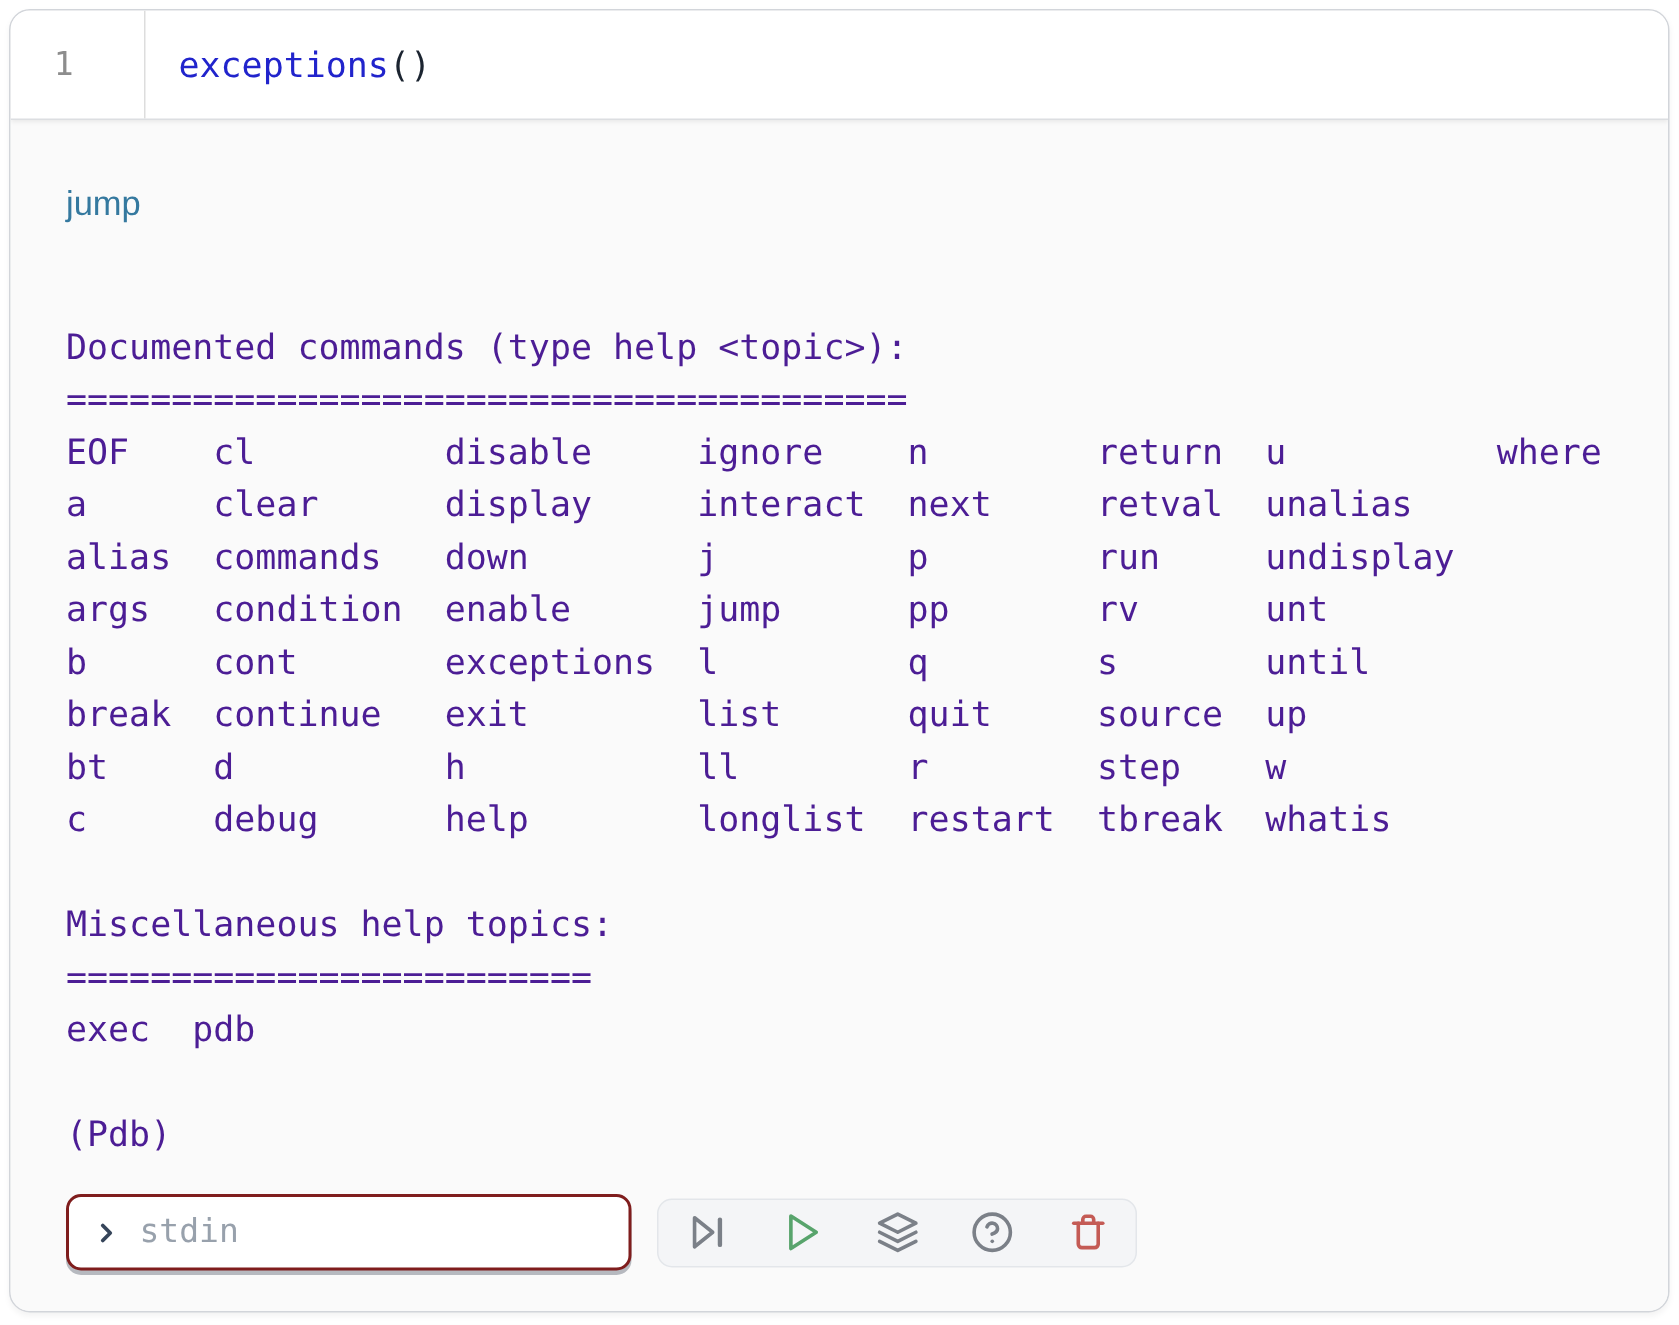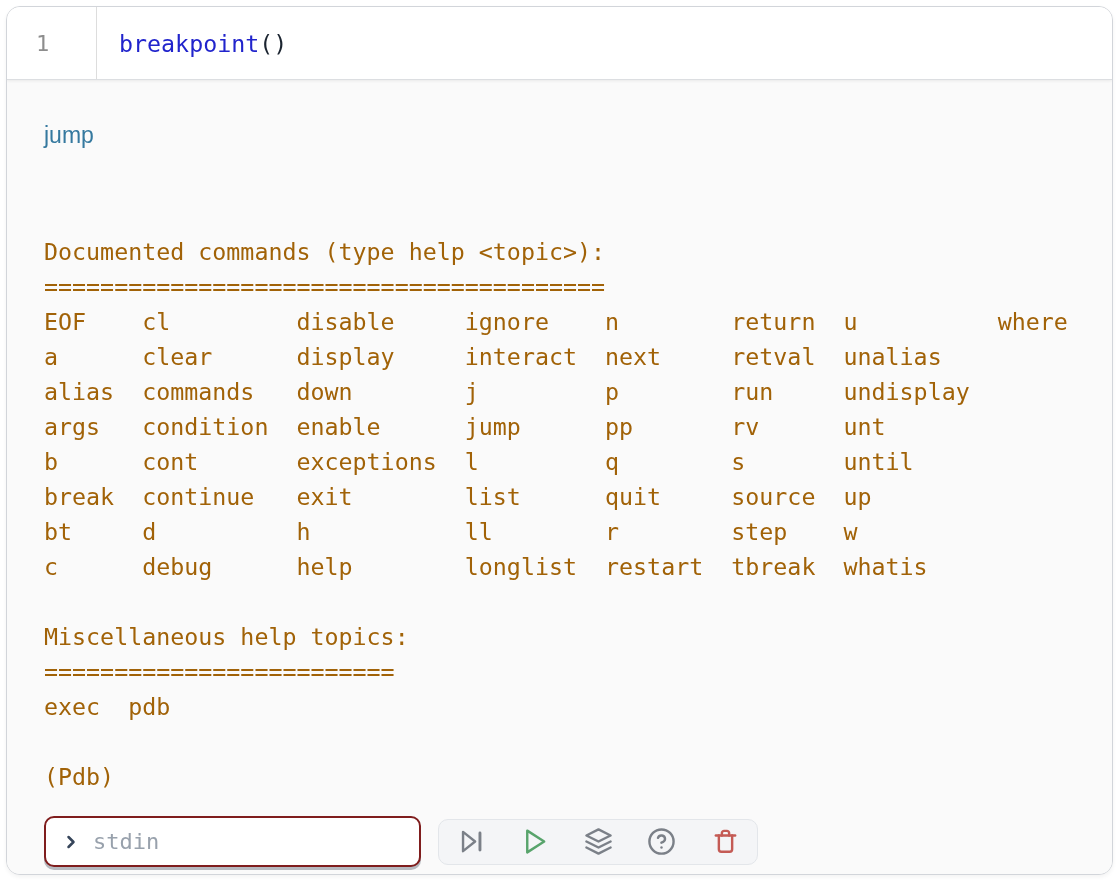--- a/index.html
+++ b/index.html
@@ -19,22 +19,22 @@
     font-size: 22px; color: #8d8d8d; padding-right: 18px; }
   .code-line { display: flex; align-items: center; padding-left: 22px; flex: 1;
     font-family: "DejaVu Sans Mono", "Liberation Mono", monospace; font-size: 23.3px; }
   .fn { color: #2124cc; }
   .paren { color: #1b2430; }
 
   
   .console { position: relative; height: 796px; background: #fafafa;
     padding: 40px 0 0 37px; }
   .echo { font-size: 23px; line-height: 30px; color: #35799f; }
-  .out { margin-top: 84px; font-family: "DejaVu Sans Mono", "Liberation Mono", monospace;
-    font-size: 23.3px; line-height: 35px; color: #a16207; white-space: pre; }
+  .out { margin-top: 64px; font-family: "DejaVu Sans Mono", "Liberation Mono", monospace;
+    font-size: 23.3px; line-height: 35px; color: #4c1d95; white-space: pre; }
 
   
   .input-row { display: flex; align-items: center; gap: 17px; margin-top: 22px; }
   .stdin-box { width: 377px; height: 51px; background: #ffffff;
     border: 2px solid #7f1d1d; border-radius: 10px;
     box-shadow: 0 3px 0 rgba(125,131,142,0.55);
     display: flex; align-items: center; padding-left: 15px; gap: 12px; }
   .stdin-box svg { flex: 0 0 auto; }
   .stdin-box input { border: none; outline: none; background: transparent; flex: 1;
     font-family: "DejaVu Sans Mono", "Liberation Mono", monospace; font-size: 22px;
@@ -53,21 +53,21 @@
 </head>
 <body>
 
 <div class="card">
 
   <div class="editor-row">
     <div class="gutter">
       <span class="lineno">1</span>
     </div>
     <div class="code-line">
-        <span class="fn">breakpoint</span>
+        <span class="fn">exceptions</span>
         <span class="paren">()</span>
       </div>
   </div>
 
   <div class="console">
     <div class="echo">jump</div>
 
     <pre class="out">Documented commands (type help &lt;topic&gt;):
 ========================================
 EOF    cl         disable     ignore    n        return  u          where

